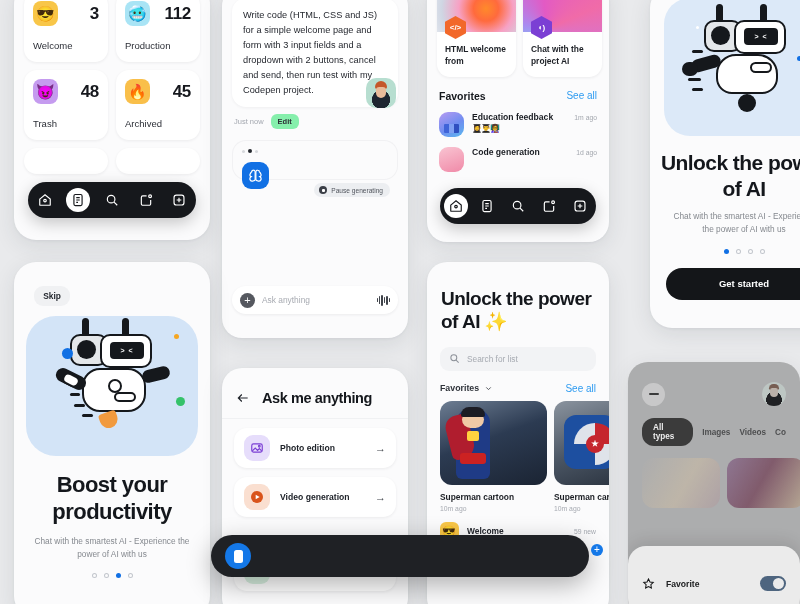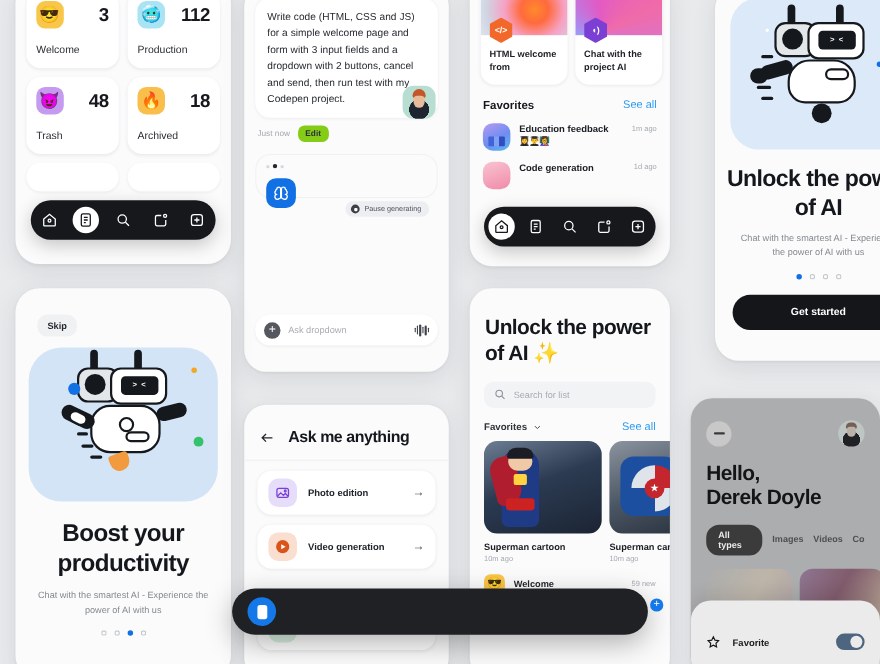--- a/index.html
+++ b/index.html
@@ -56,21 +56,21 @@
   
   #p-chat { left: 222px; top: -14px; width: 186px; height: 352px; border-radius: 20px; }
   .bubble-user {
     margin: 12px 10px 0 10px; background: #fff; border-radius: 14px;
     padding: 10px 11px; font-size: 9.2px; line-height: 1.62; color: #25282f;
     box-shadow: 0 1px 3px rgba(30,35,45,.06); letter-spacing: .05px;
   }
   .msg-meta { display: flex; align-items: center; gap: 7px; margin: 7px 0 0 12px; }
   .msg-time { font-size: 7.5px; color: #a3a7af; }
   .edit-btn {
-    font-size: 7.5px; font-weight: 700; color: #2c2f36; background: #84cc16;
+    font-size: 7.5px; font-weight: 700; color: #2c2f36; background: #86efac;
     padding: 3px 7px; border-radius: 6px;
   }
   .avatar-user {
     position: absolute; right: 12px; top: 92px; width: 30px; height: 30px;
     border-radius: 10px; overflow: hidden;
     background: radial-gradient(circle at 50% 72%, #1d2530 0 34%, #b7ded0 35% 100%);
   }
   .avatar-user::before {
     content:""; position:absolute; left:9px; top:3px; width:12px; height:8px;
     border-radius: 6px 6px 2px 2px; background:#c4572a;
@@ -285,21 +285,21 @@
       <div class="stat-card">
         <div class="stat-top">
           <span class="emoji-tile" id="e2" style="background: rgb(197, 155, 239);">😈</span>
           <span class="stat-num">48</span>
         </div>
         <div class="stat-label">Trash</div>
       </div>
       <div class="stat-card">
         <div class="stat-top">
           <span class="emoji-tile" id="e3" style="background: rgb(249, 191, 74);">🔥</span>
-          <span class="stat-num">18</span>
+          <span class="stat-num">45</span>
         </div>
         <div class="stat-label">Archived</div>
       </div>
       <div class="stat-card" style="height:26px"></div>
       <div class="stat-card" style="height:26px"></div>
     </div>
     <div class="tabbar" style="bottom:22px; width:168px;">
       <div class="tabbtn">
           <svg viewBox="0 0 24 24" fill="none" stroke-width="2">
             <path d="M3 10.5 12 3l9 7.5V20a1 1 0 0 1-1 1H4a1 1 0 0 1-1-1z"></path>
@@ -352,21 +352,21 @@
           <path d="M15 4.5a2.5 2.5 0 0 1 2.5 2.5A2.4 2.4 0 0 1 19 9.3a2.5 2.5 0 0 1-.8 4.3A2.5 2.5 0 0 1 15 19.5c-1.2 0-2.2-.8-2.5-1.9V6.4A2.5 2.5 0 0 1 15 4.5z"></path>
         </svg>
       </div>
       <div class="pause-chip">
         <span class="sq"></span>
         <span>Pause generating</span>
       </div>
     </div>
     <div class="ask-bar">
       <span class="plus-circle">+</span>
-      <span class="ask-placeholder">Ask dropdown</span>
+      <span class="ask-placeholder">Ask anything</span>
       <span class="wave">
         <i style="height:4px"></i>
           <i style="height:8px"></i>
           <i style="height:11px"></i>
           <i style="height:6px"></i>
           <i style="height:9px"></i>
           <i style="height:4px"></i>
       </span>
     </div>
   </div>
@@ -588,24 +588,20 @@
     </div>
   </div>
 
   <div class="panel hl-dim" id="p-hello">
     <div class="hl-top">
       <span class="burger">
           <i></i>
         </span>
       <span class="hl-avatar"></span>
     </div>
-    <div class="hl-title">
-      <span style="display:block">Hello,</span>
-      <span style="display:block">Derek Doyle</span>
-    </div>
     <div class="chips">
       <span class="chip active">All types</span>
       <span class="chip">Images</span>
       <span class="chip">Videos</span>
       <span class="chip">Co</span>
     </div>
     <div class="hl-cards">
       <div class="hl-card hc-a"></div>
       <div class="hl-card hc-b"></div>
     </div>

